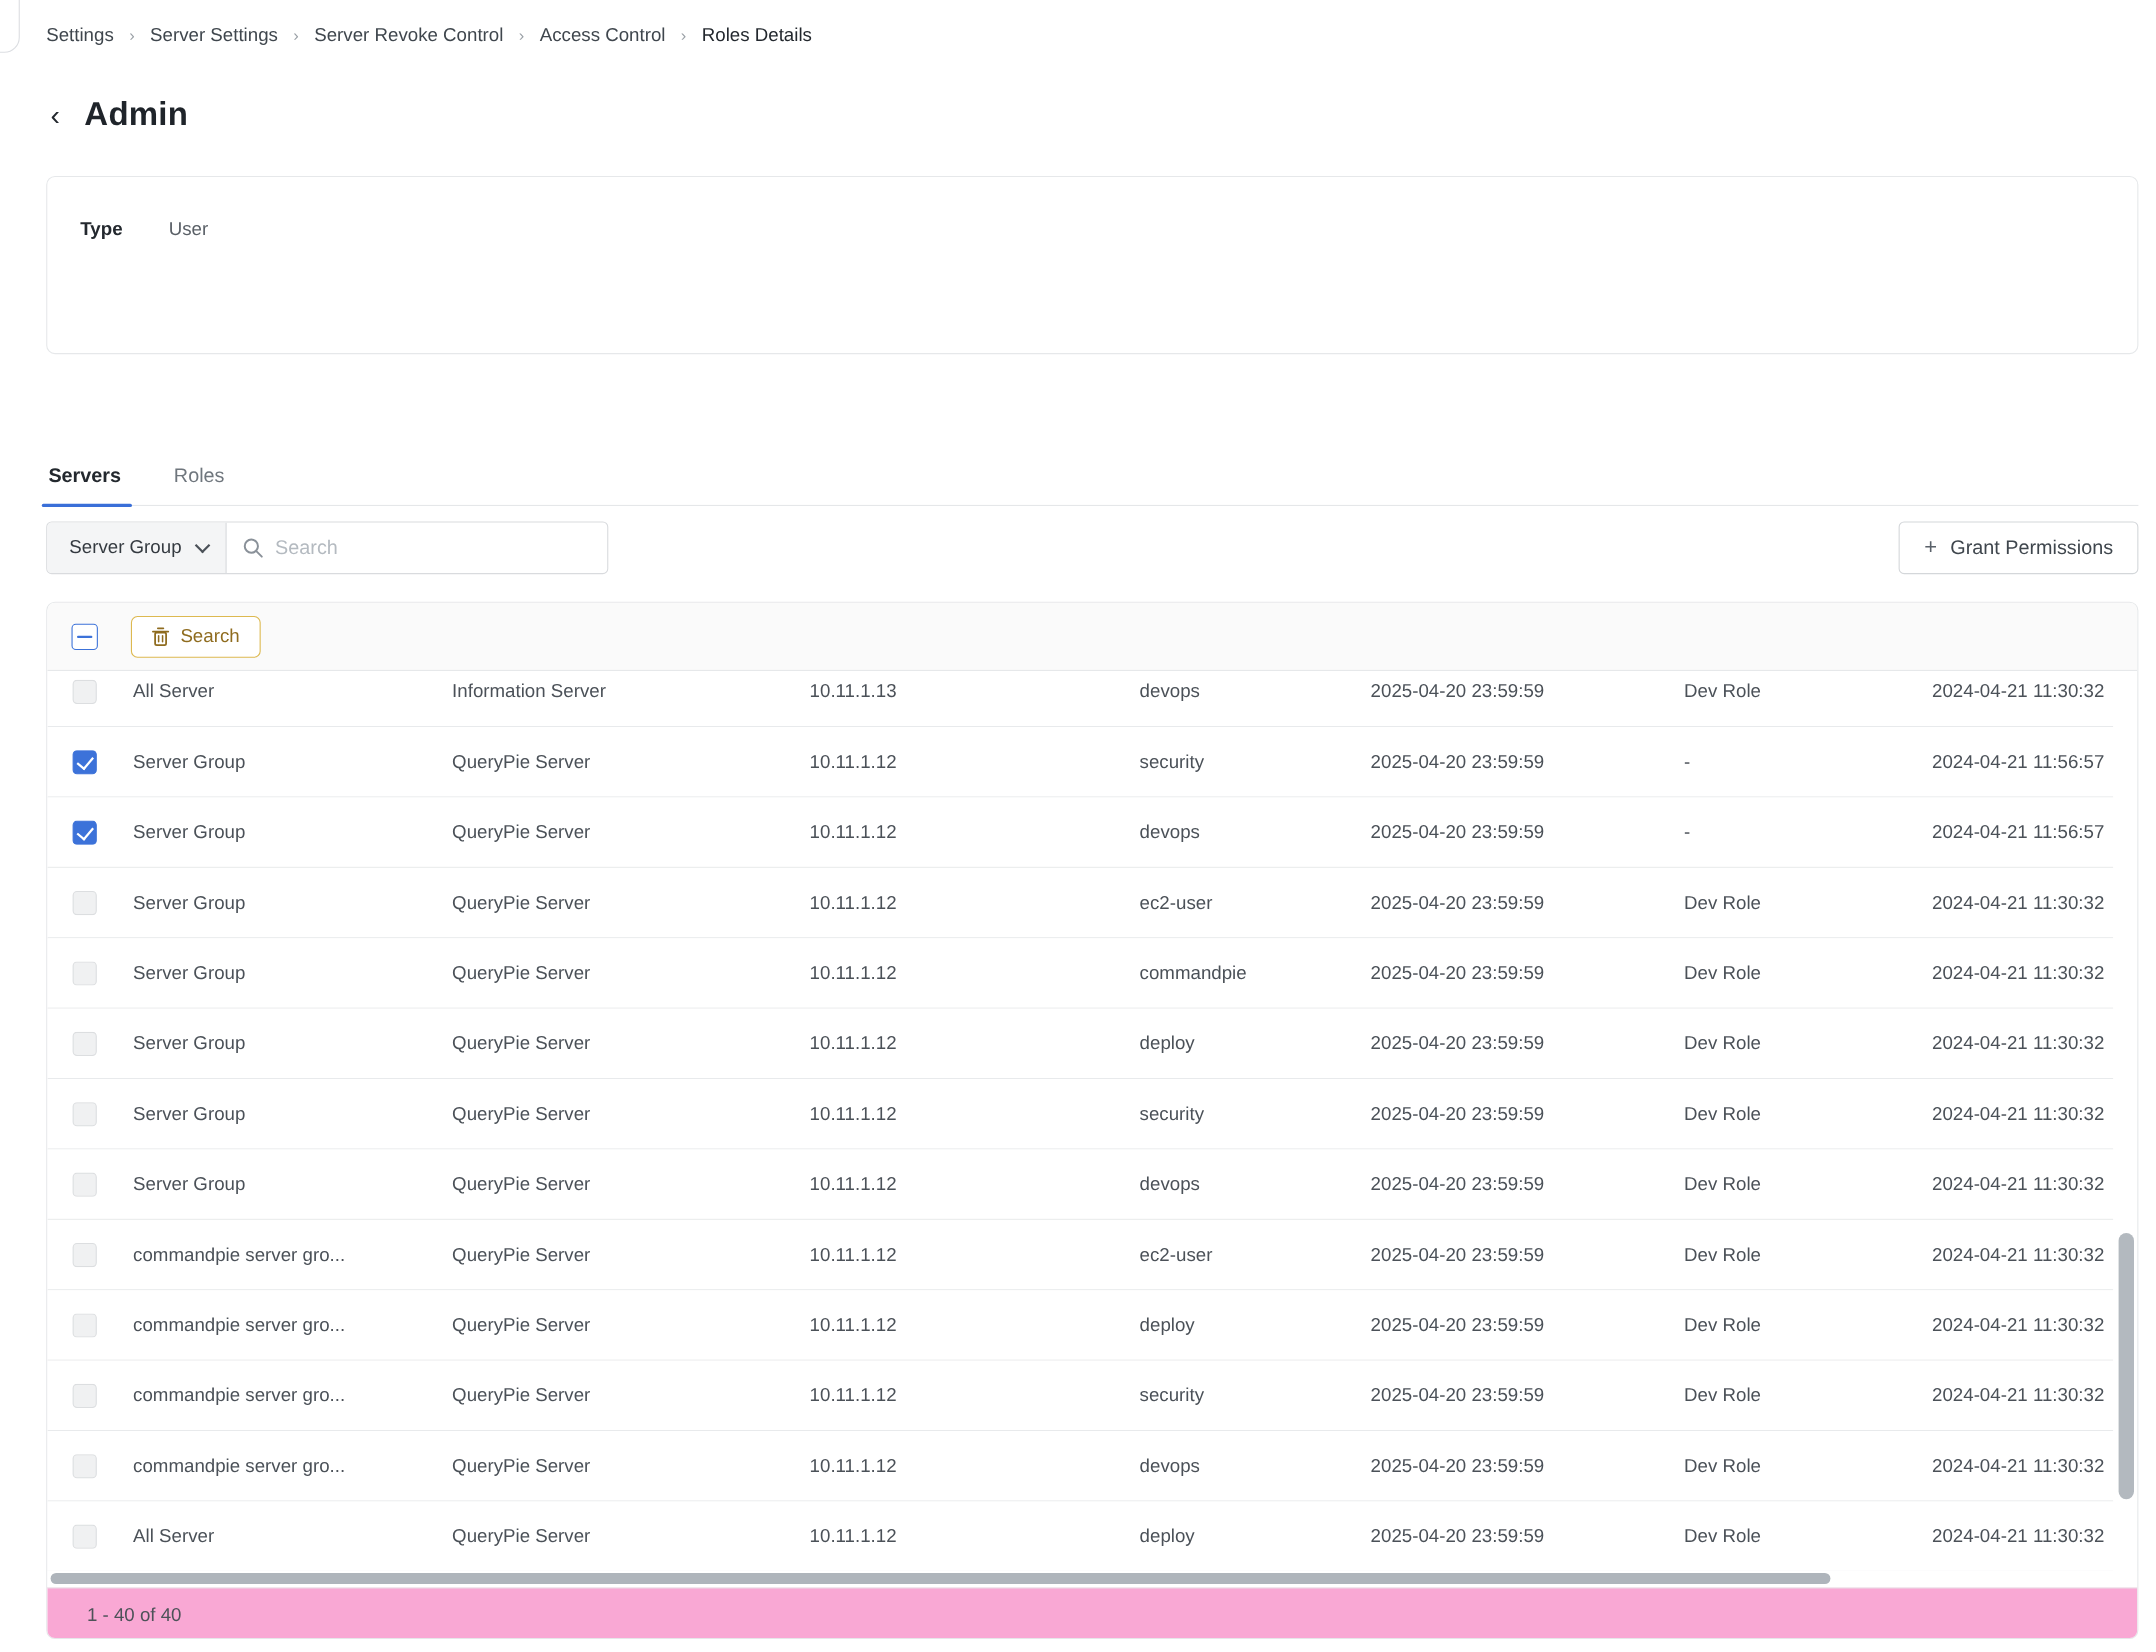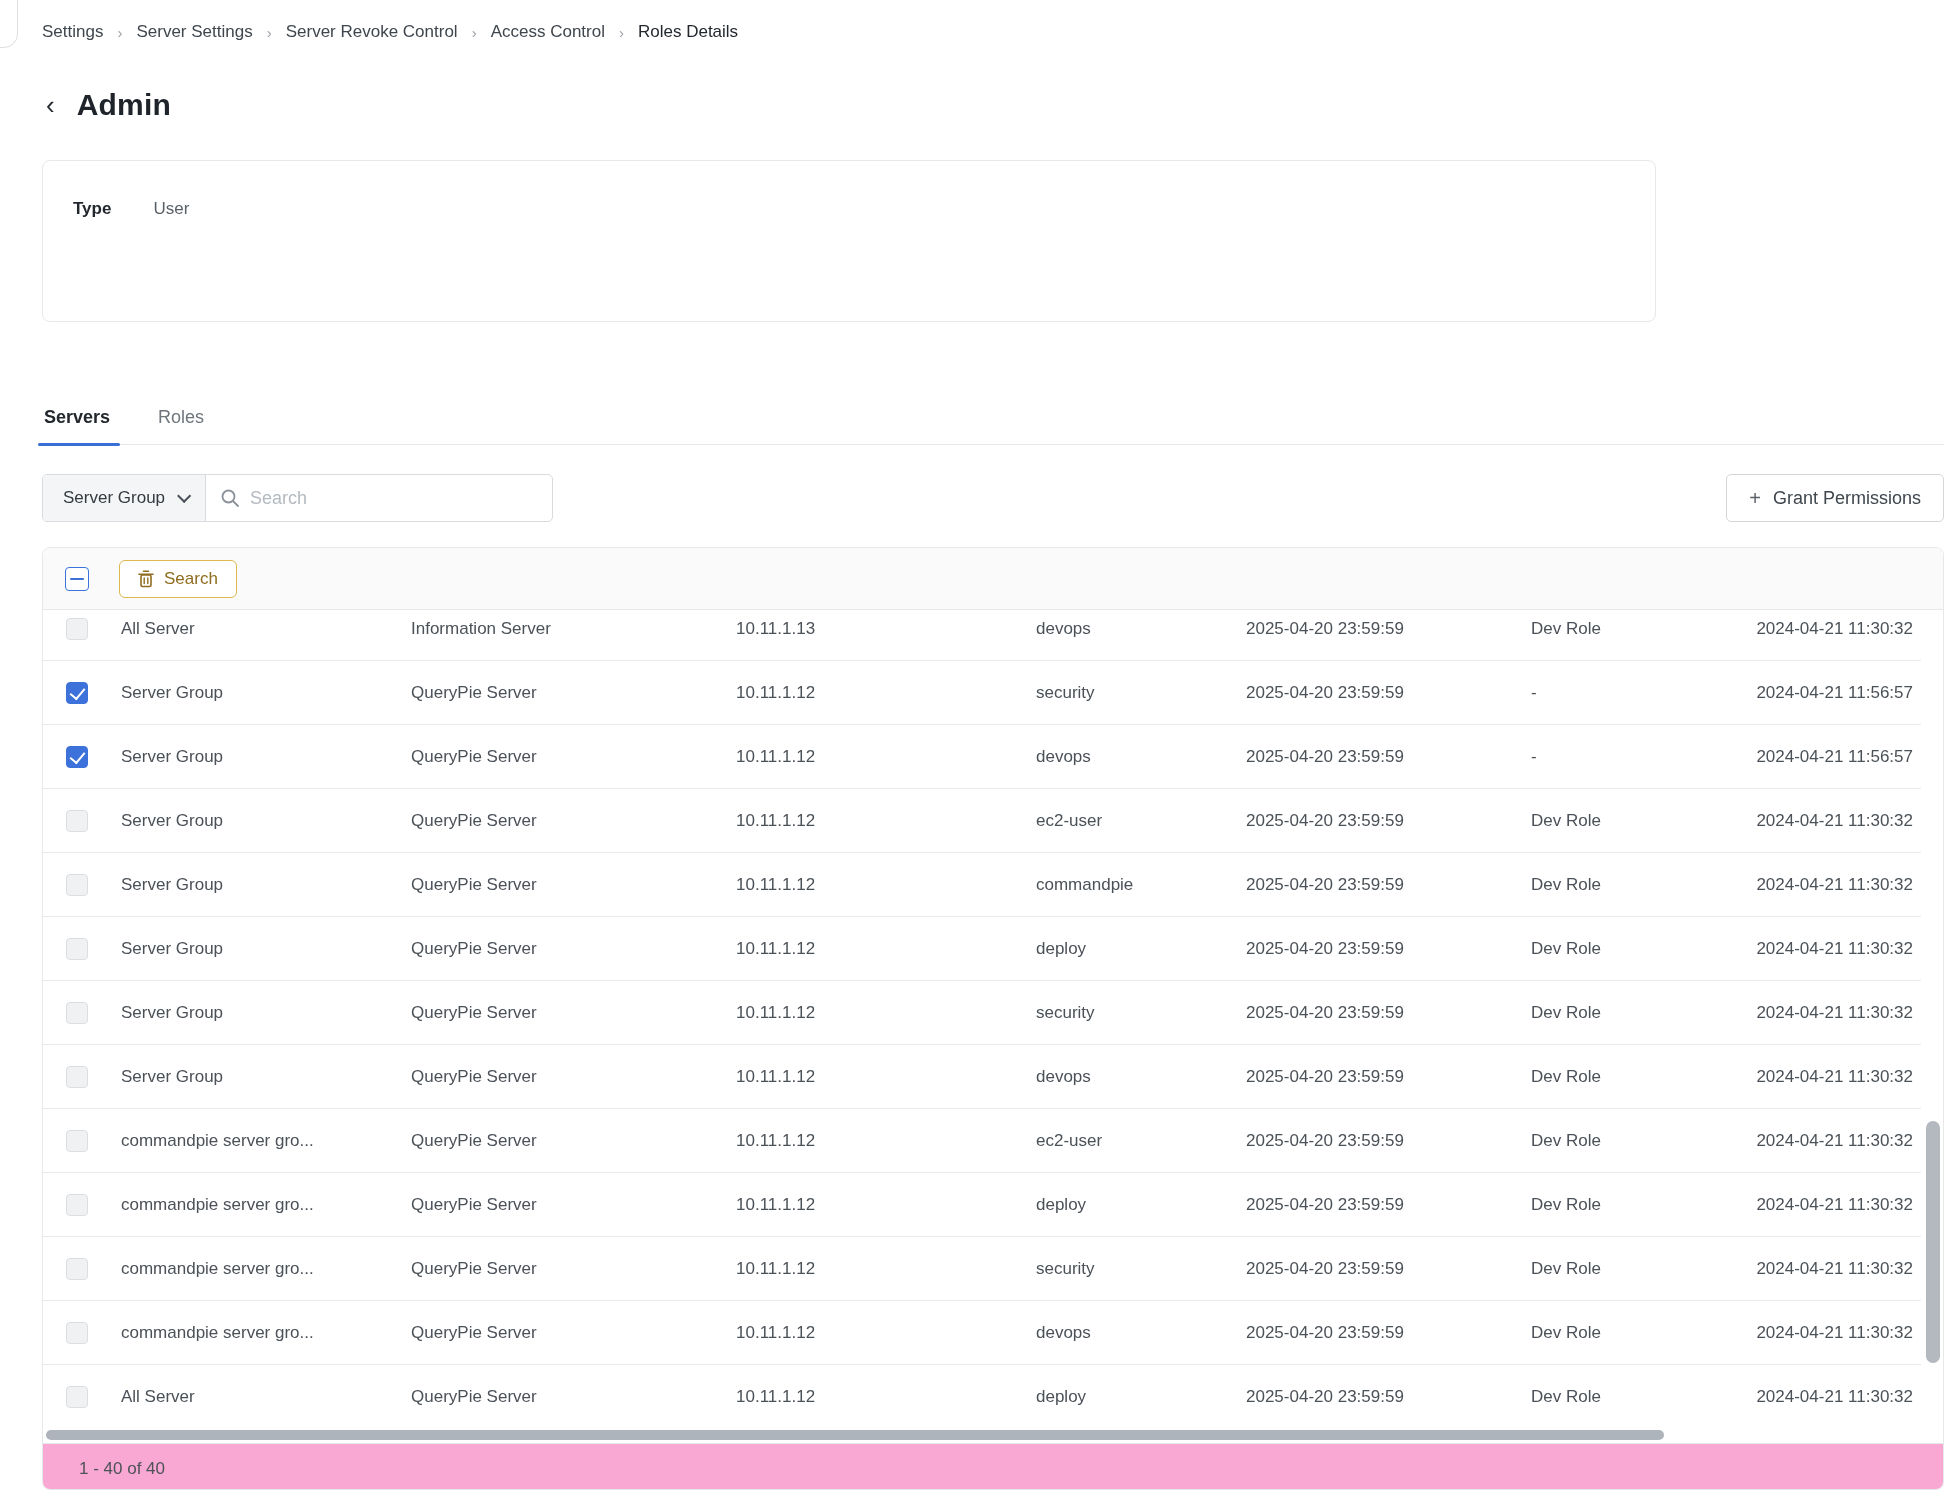--- a/index.html
+++ b/index.html
@@ -36,33 +36,33 @@
   }
   .back-btn{
     font-size:26px; color:#23282e; line-height:1;
     background:none; border:none; cursor:pointer; padding:2px 4px;
     font-family:inherit;
   }
   .page-title{ font-size:30px; font-weight:700; color:#1f242a; letter-spacing:.2px; }
 
   
   .info-card{
-    position:absolute; left:42px; top:160px; width:1614px; height:162px;
+    position:absolute; left:42px; top:160px; width:1902px; height:162px;
     border:1px solid #e6e8ea; border-radius:8px; background:#fff;
     padding:38px 30px;
   }
   .info-grid{ display:grid; grid-template-columns:1fr 1fr; row-gap:42px; }
   .info-field{ display:flex; align-items:baseline; font-size:17px; }
   .info-field .label{ font-weight:700; color:#23282e; margin-right:42px; }
   .info-field .value{ color:#595f66; }
   .info-field.col2{ padding-left:12px; }
 
   
   .tabs{
-    position:absolute; left:42px; top:399px; width:1902px;
+    position:absolute; left:42px; top:414px; width:1902px;
     border-bottom:1px solid #e5e7e9;
     display:flex; gap:44px;
   }
   .tab{
     font-size:18px; padding:8px 2px 16px; cursor:pointer;
     color:#6f767d; position:relative;
   }
   .tab.active{ color:#23282e; font-weight:600; }
   .tab.active .tab-underline{
     position:absolute; left:-4px; right:-8px; bottom:-2px; height:3px;

